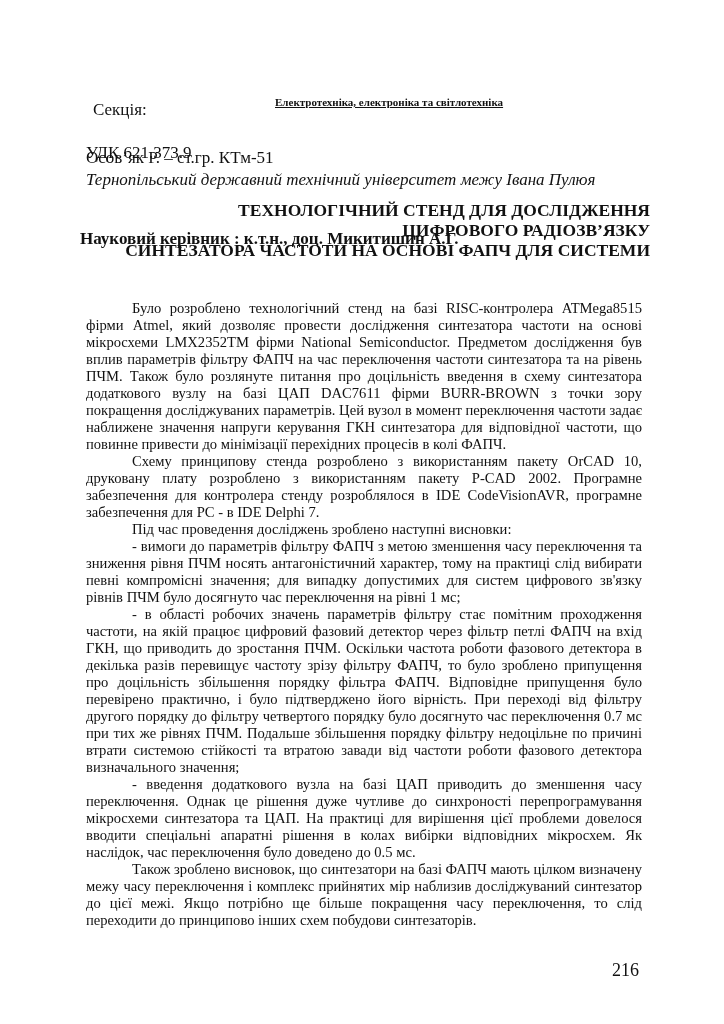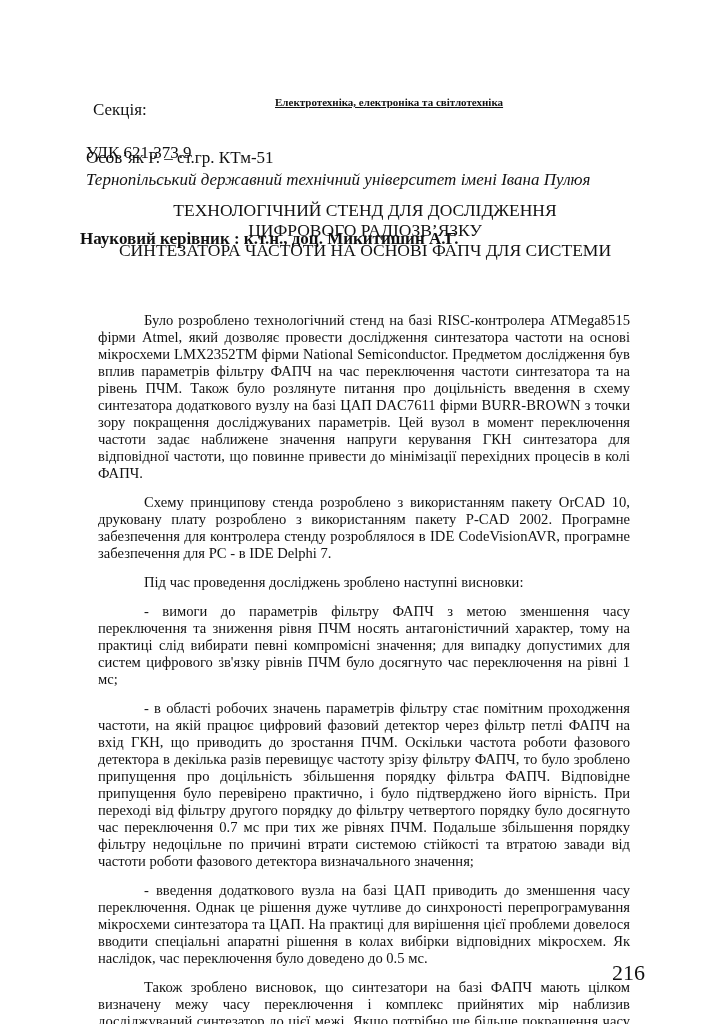--- a/index.html
+++ b/index.html
@@ -4,35 +4,35 @@
 <style>
   html, body { margin: 0; padding: 0; background: #ffffff; }
   body { width: 724px; height: 1024px; position: relative; overflow: hidden;
          font-family: "Liberation Serif", "DejaVu Serif", serif; color: #111; }
   .section-label { position: absolute; left: 93px; top: 100px; font-size: 17px; }
   .section-name { position: absolute; left: 275px; top: 96px; font-size: 11px; font-weight: bold; text-decoration: underline; }
   .meta { position: absolute; left: 86px; font-size: 17px; }
   .udk { top: 143px; }
   .author { top: 148px; }
   .affil { top: 170px; font-style: italic; }
-  .title { position: absolute; left: 80px; width: 570px; top: 200px; text-align: center;
-           font-weight: normal; font-size: 17.5px; line-height: 20px; }
+  .title { position: absolute; left: 80px; width: 570px; top: 200px; text-align: right;
+           font-weight: bold; font-size: 17.5px; line-height: 20px; }
   .supervisor { position: absolute; left: 80px; width: 570px; top: 229px; font-size: 17px; font-weight: bold; }
   .body { position: absolute; left: 86px; width: 556px; top: 300px; font-size: 14.6px; line-height: 17px; text-align: justify; }
-  .body p { margin: 12px; text-indent: 46px; }
-  .pagenum { position: absolute; left: 612px; top: 960px; font-size: 22px; text-align: center; }
+  .body p { margin: 0; text-indent: 46px; }
+  .pagenum { position: absolute; left: 612px; top: 960px; font-size: 18px; text-align: center; }
 </style>
 </head>
 <body>
 
 <div class="section-label">Секція:</div>
 <div class="section-name">Електротехніка, електроніка та світлотехніка</div>
 <div class="meta udk">УДК 621.373.9</div>
 <div class="meta author">Осов’як Р. – ст.гр. КТм-51</div>
-<div class="meta affil">Тернопільський державний технічний університет імені Івана Пулюя</div>
+<div class="meta affil">Тернопільський державний технічний університет межу Івана Пулюя</div>
 
 <div class="title">
   <div>ТЕХНОЛОГІЧНИЙ СТЕНД ДЛЯ ДОСЛІДЖЕННЯ</div>
   <div>ЦИФРОВОГО РАДІОЗВ’ЯЗКУ</div>
   <div>СИНТЕЗАТОРА ЧАСТОТИ НА ОСНОВІ ФАПЧ ДЛЯ СИСТЕМИ</div>
 </div>
 
 <div class="supervisor">Науковий керівник : к.т.н., доц. Микитишин А.Г.</div>
 
 <div class="body">

